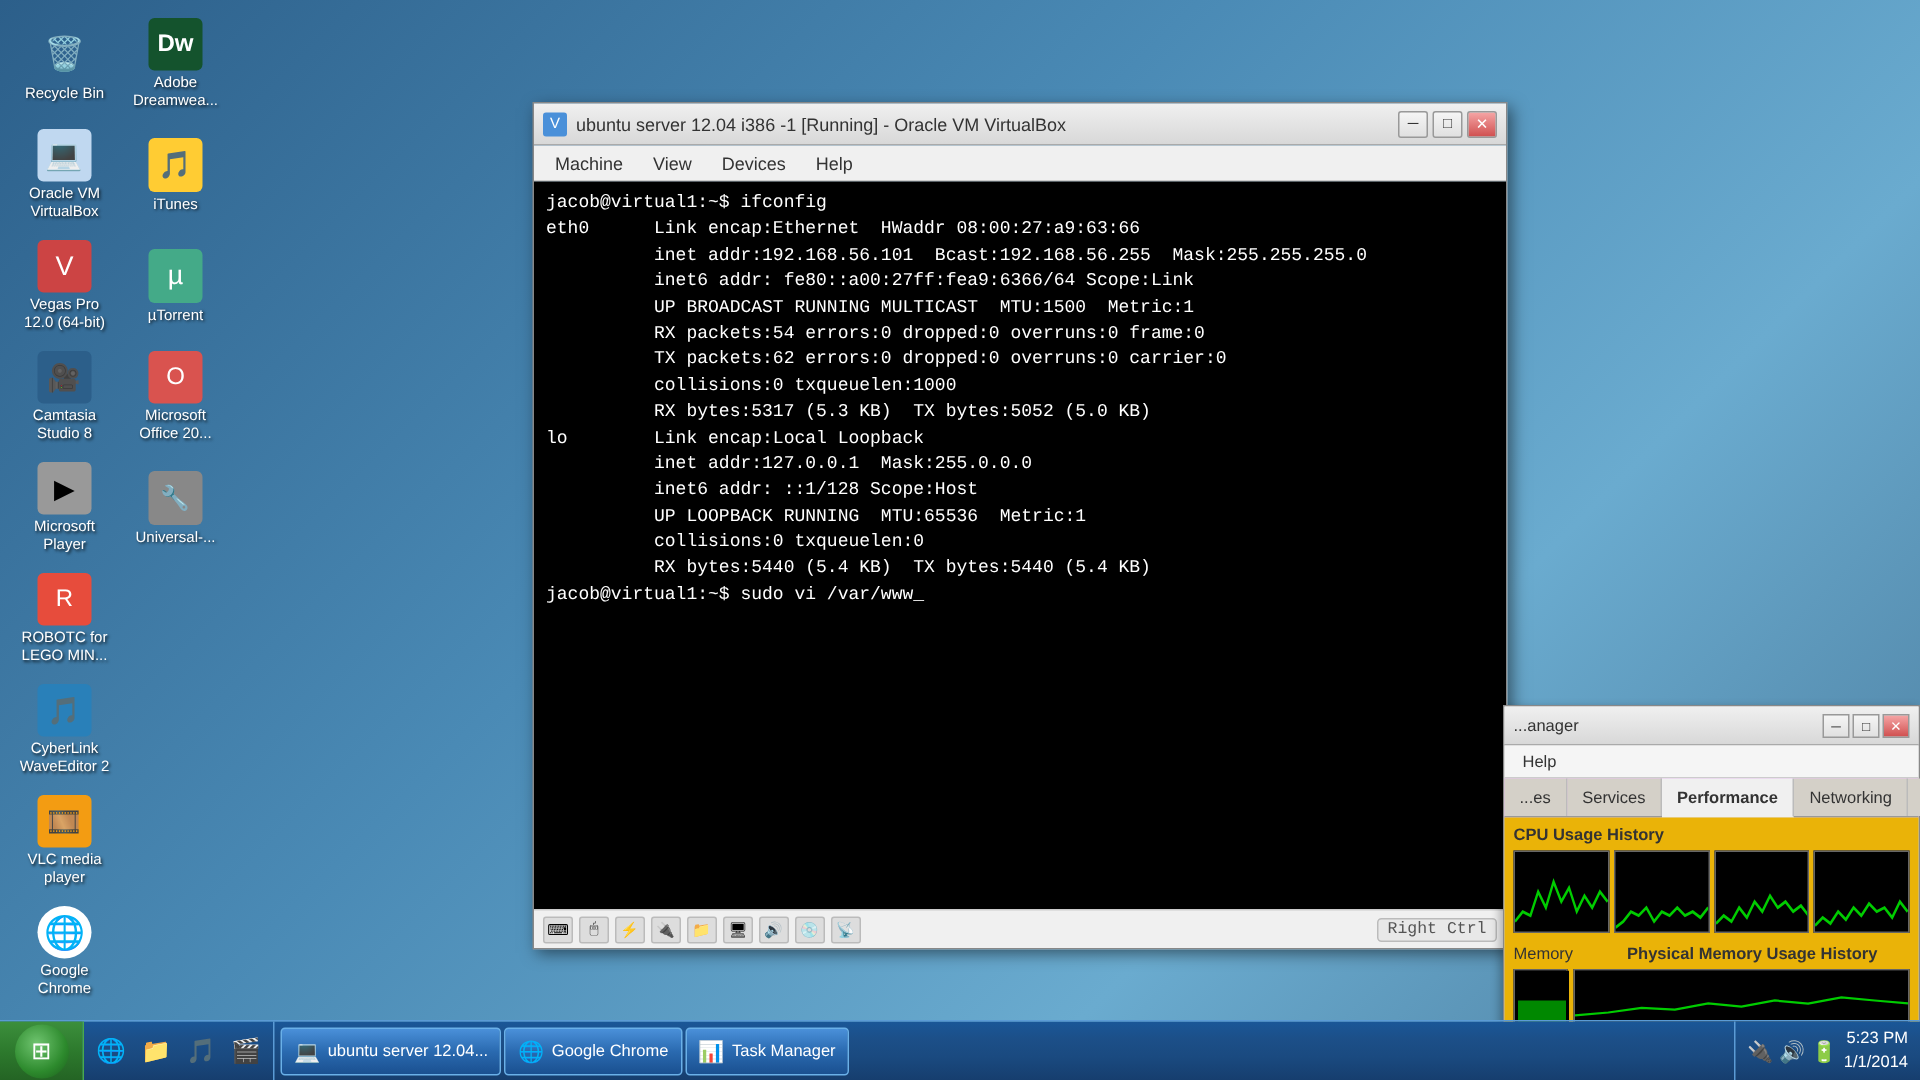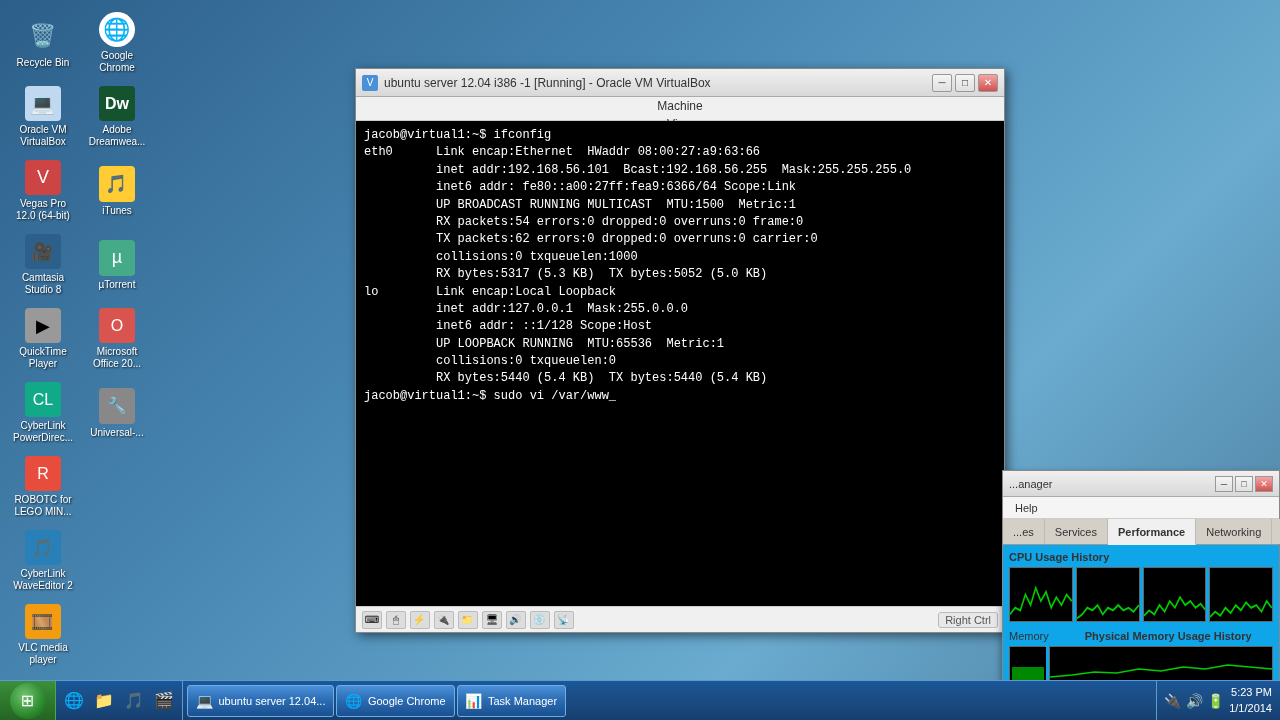--- a/index.html
+++ b/index.html
@@ -115,21 +115,20 @@
     .title-btn.close { background: linear-gradient(to bottom, #f5a5a5, #d05050); color: white; }
 
     .vbox-menubar {
       background: #f0f0f0;
       height: 24px;
       display: flex;
       align-items: center;
       padding: 0 4px;
       border-bottom: 1px solid #ccc;
       flex-shrink: 0;
-      flex-direction: column;
     }
     .vbox-menu-item {
       padding: 2px 10px;
       font-size: 12px;
       color: #333;
       cursor: pointer;
       border-radius: 2px;
     }
 
     .vbox-terminal {
@@ -166,20 +165,21 @@
       font-size: 10px;
     }
     .status-right-ctrl {
       margin-left: auto;
       font-size: 11px;
       color: #555;
       background: #e8e8e8;
       border: 1px solid #bbb;
       padding: 1px 6px;
       border-radius: 3px;
+      font-family: Liberation Mono, monospace;
     }
 
     
     .taskmgr-panel {
       position: absolute;
       top: 470px;
       right: 0;
       width: 278px;
       height: 250px;
       background: #f0f0f0;
@@ -255,21 +255,21 @@
     .tm-tab.active {
       background: #f0f0f0;
       border-bottom: 1px solid #f0f0f0;
       margin-bottom: -1px;
       font-weight: bold;
     }
 
     .taskmgr-content {
       flex: 1;
       padding: 6px;
-      background: #0ea5e9;
+      background: #eab308;
       overflow: hidden;
     }
     .tm-section-title {
       font-size: 11px;
       color: #333;
       margin-bottom: 4px;
       font-weight: bold;
     }
     .cpu-graphs {
       display: grid;
@@ -411,25 +411,21 @@
   <div class="desktop-icon">
     <div class="icon-img" style="background:#cc4444;font-size:18px;color:white;">V</div>
     <div class="icon-label">Vegas Pro 12.0 (64-bit)</div>
   </div>
   <div class="desktop-icon">
     <div class="icon-img" style="background:#2c5f8a;font-size:18px;">🎥</div>
     <div class="icon-label">Camtasia Studio 8</div>
   </div>
   <div class="desktop-icon">
     <div class="icon-img" style="background:#999;font-size:18px;">▶</div>
-    <div class="icon-label">QuickTime Player</div>
-  </div>
-  <div class="desktop-icon">
-    <div class="icon-img" style="background:#1a8;font-size:16px;color:white;">CL</div>
-    <div class="icon-label">CyberLink PowerDirec...</div>
+    <div class="icon-label">Microsoft Player</div>
   </div>
   <div class="desktop-icon">
     <div class="icon-img" style="background:#e74c3c;font-size:16px;color:white;">R</div>
     <div class="icon-label">ROBOTC for LEGO MIN...</div>
   </div>
   <div class="desktop-icon">
     <div class="icon-img" style="background:#2980b9;font-size:18px;">🎵</div>
     <div class="icon-label">CyberLink WaveEditor 2</div>
   </div>
   <div class="desktop-icon">

